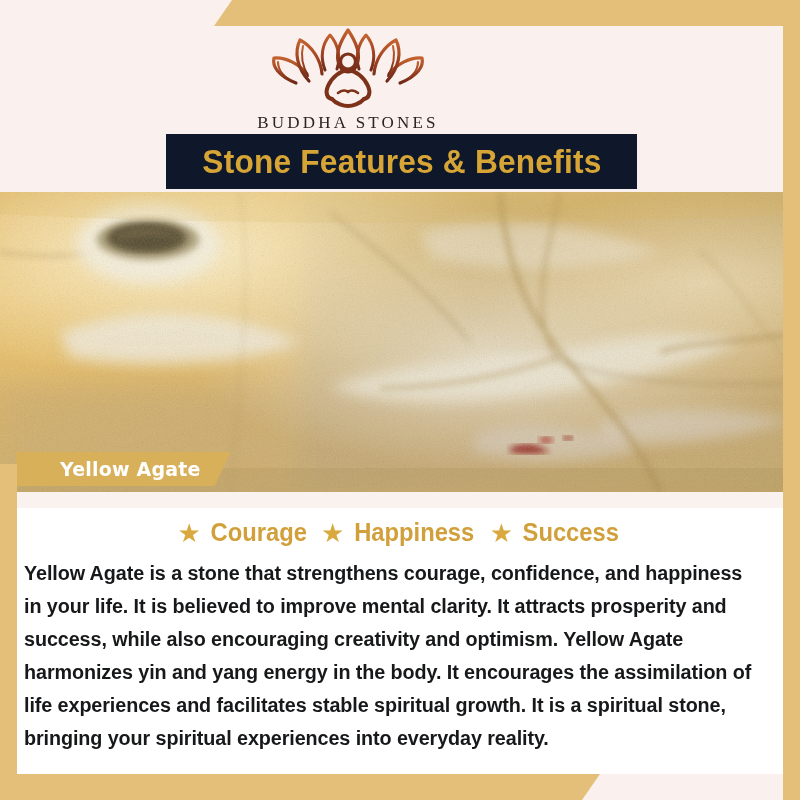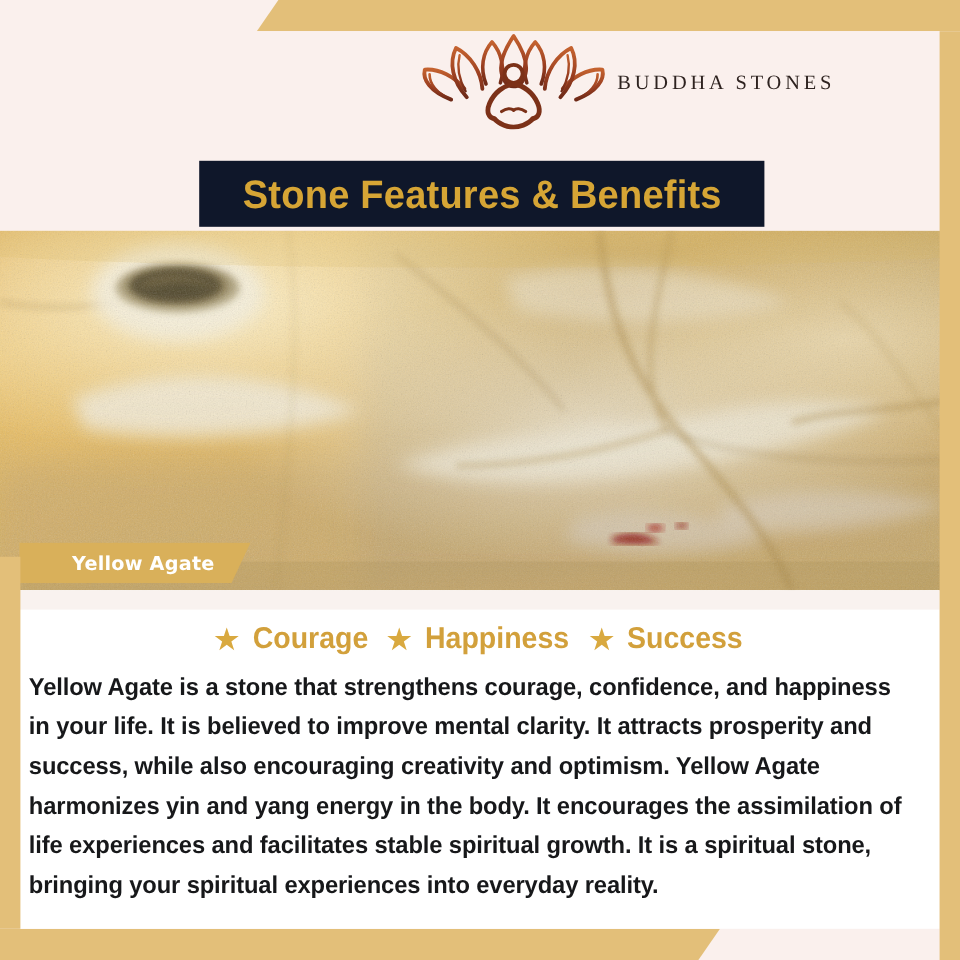--- a/index.html
+++ b/index.html
@@ -34,21 +34,21 @@
     background:#e3bf79; z-index:6;
   }
 
   
   .header {
     position:absolute; top:0; left:0; width:800px; height:192px;
     background:#faf0ed; z-index:3;
   }
   .logo-wrap {
     position:absolute; top:24px; left:0; width:696px;
-    display:flex; flex-direction:row; align-items:center;justify-content:flex-end;
+    display:flex; flex-direction:column; align-items:center;justify-content:flex-end;
   }
   .logo-mark { width:172px; height:84px; display:block; }
   .brand-name {
     margin-top:5px;
     font-family:"Liberation Serif", serif;
     font-size:17px; letter-spacing:3.2px; color:#2e2320;
     font-weight:400;
   }
   .title-panel {
     position:absolute; top:134px; left:166px; width:471px; height:55px;
@@ -71,21 +71,21 @@
 
   .stone-label {
     position:absolute; left:16px; top:452px; height:34px;
     padding:0 30px 0 44px;
     background:#d9b05a;
     clip-path: polygon(0 0, 100% 0, calc(100% - 16px) 100%, 0 100%);
     display:flex; align-items:center;
     z-index:5;
   }
   .stone-label span {
-    color:#ffffff; font-weight:bold; font-size:16px;
+    color:#ffffff; font-weight:bold; font-size:19px;
     letter-spacing:0.2px;
     font-family:"DejaVu Sans", sans-serif;
   }
 
   
   .content {
     position:absolute; top:492px; left:16px; width:767px; height:282px;
     background:#ffffff; z-index:4;
     padding:0 0 0 0;
   }

